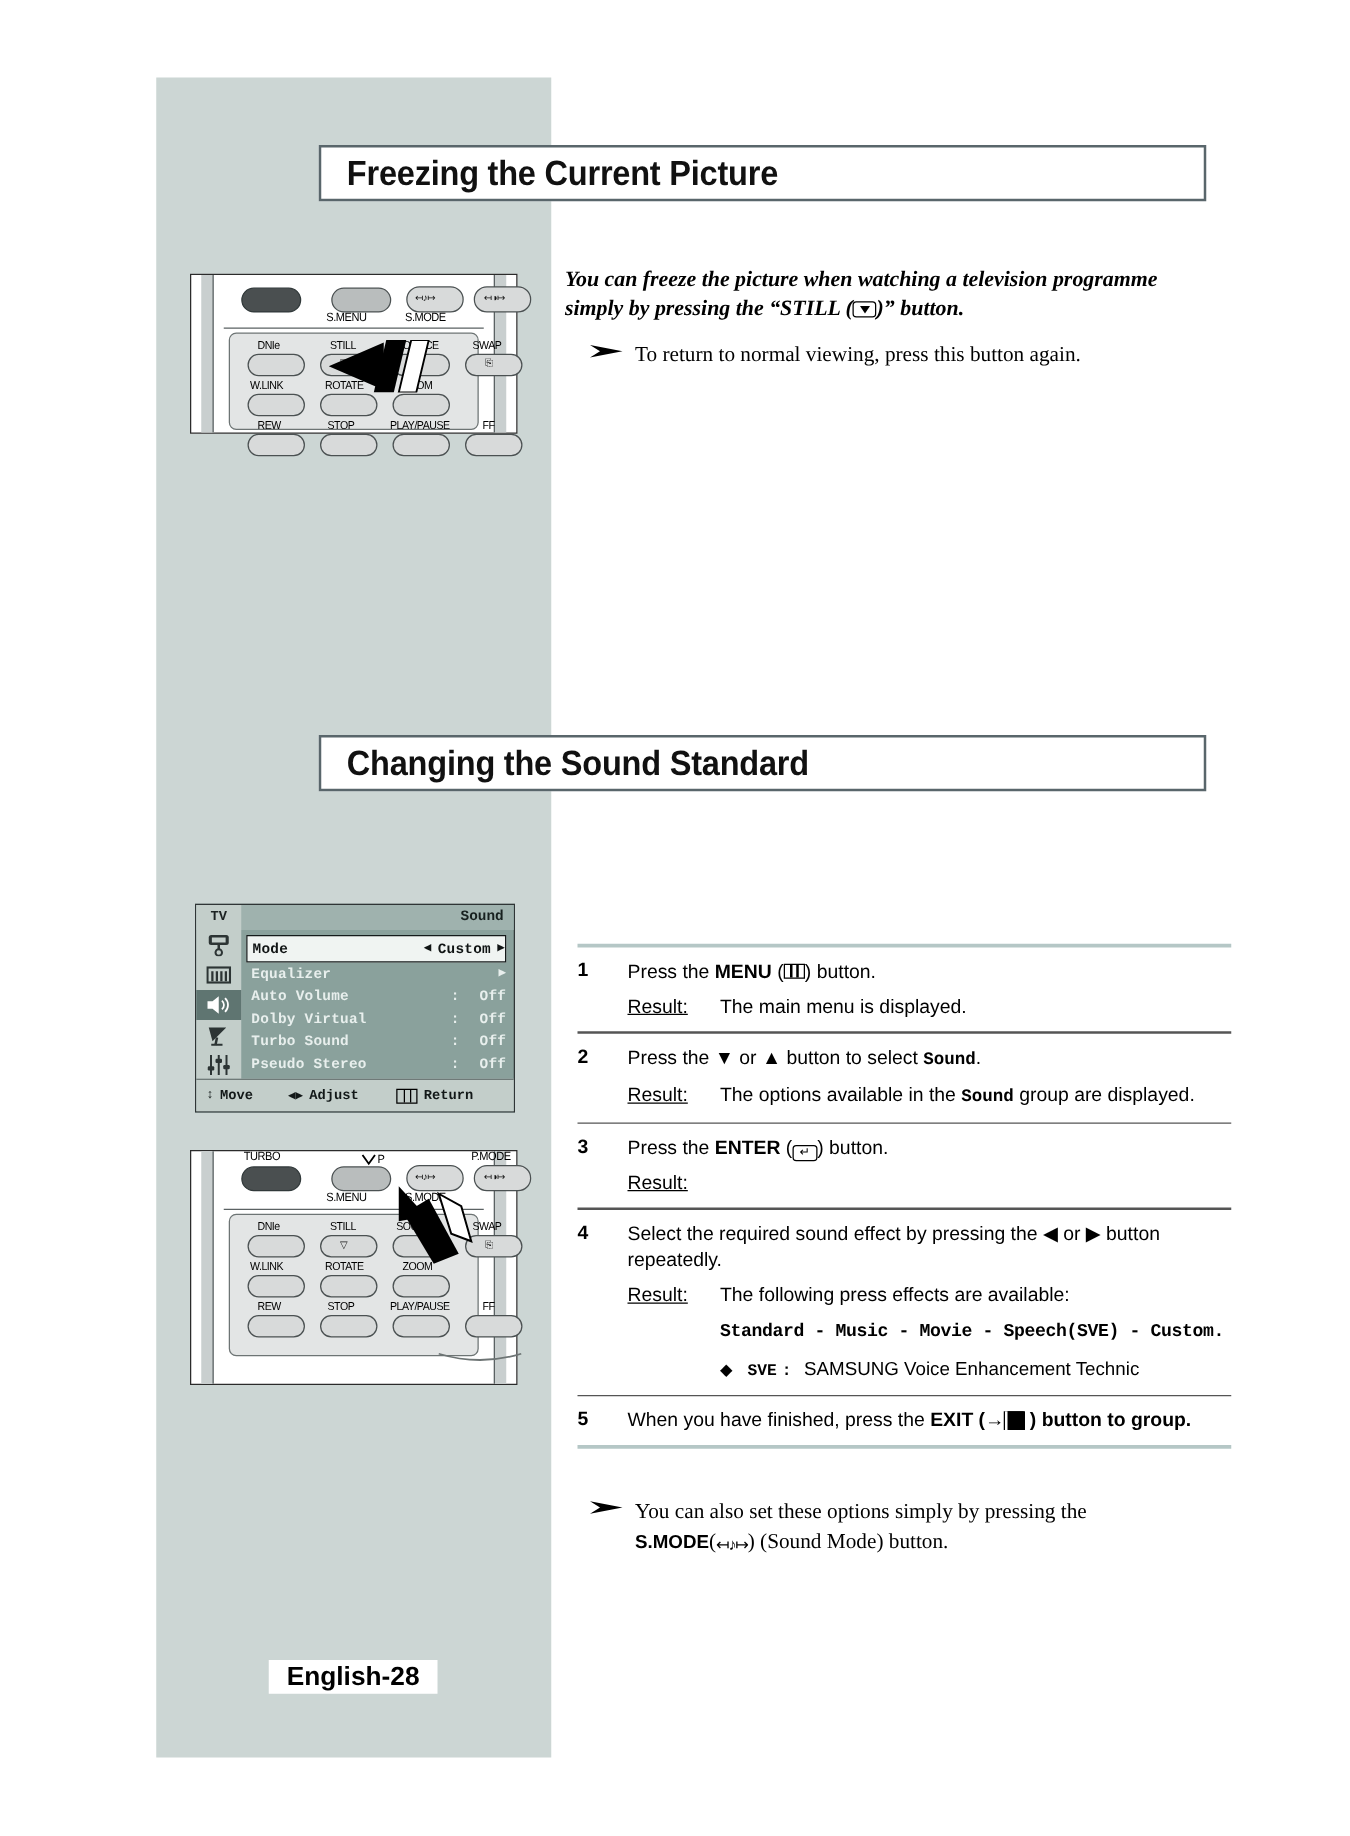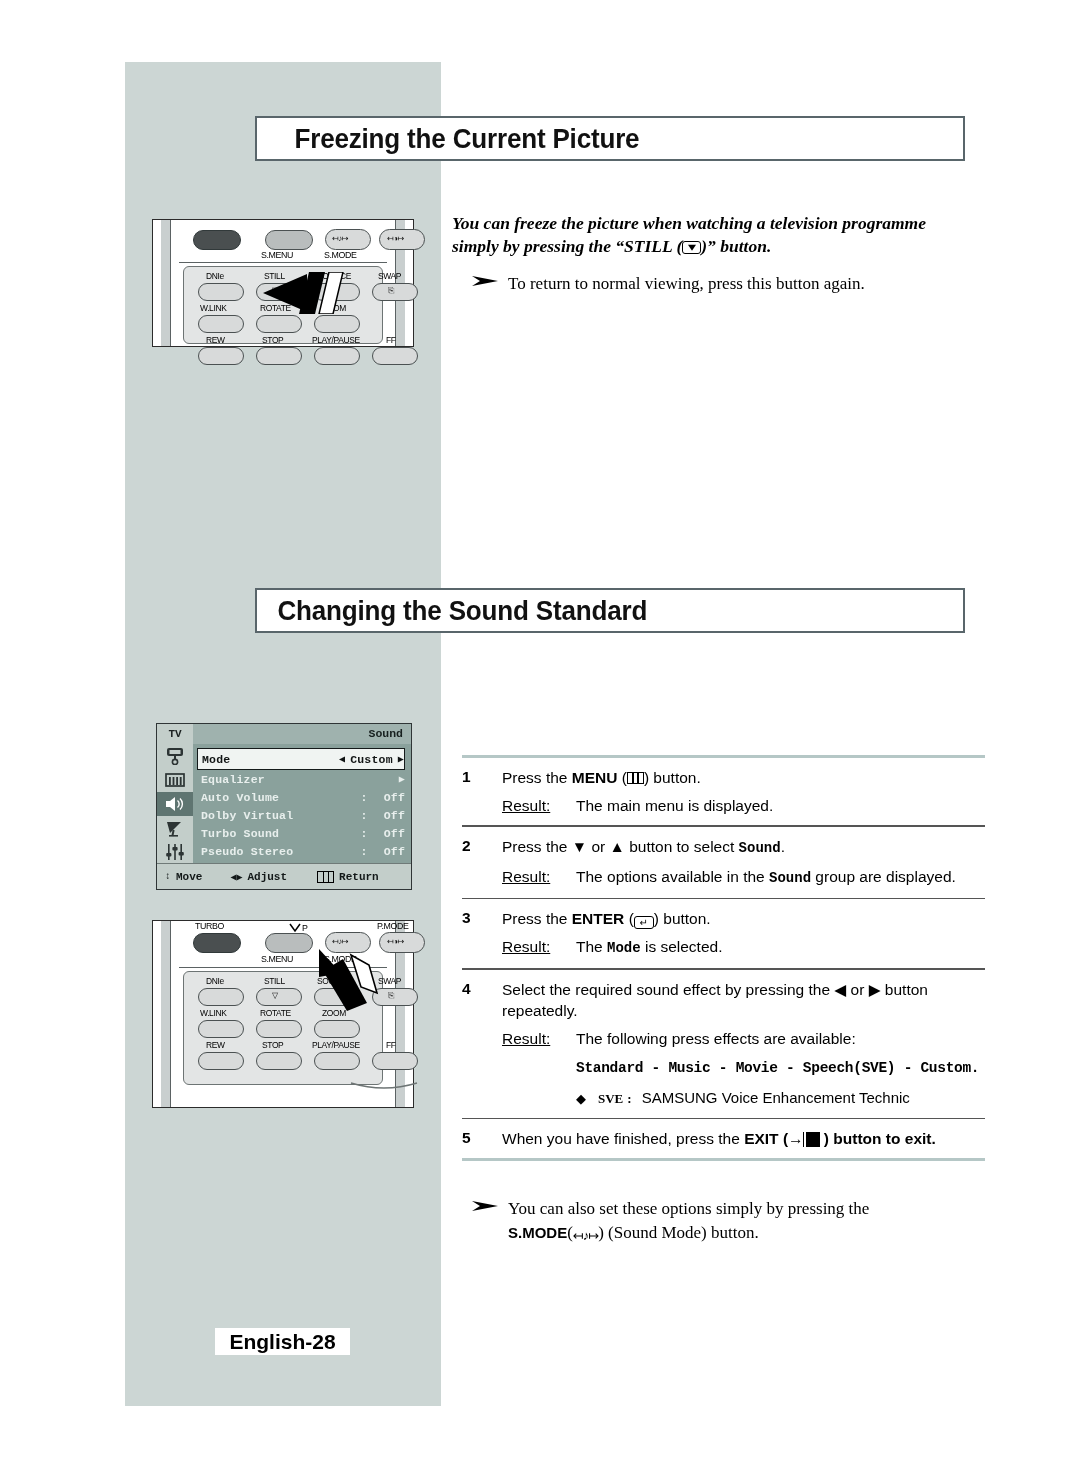--- a/index.html
+++ b/index.html
@@ -9,21 +9,21 @@
   
   #page{position:absolute;left:0;top:0;width:1080px;height:1469px;background:#fff;}
   #grey-band{position:absolute;left:125px;top:62px;width:316px;height:1344px;background:#ccd6d4;}
 
   
   .section-header{position:absolute;background:#fff;border:2px solid #59666b;
       box-sizing:border-box;display:flex;align-items:center;}
   .section-header .title{font-weight:bold;font-size:28px;letter-spacing:-0.2px;
       padding-left:22px;color:#111;font-family:"Liberation Sans",sans-serif;
       transform:scaleX(0.93);transform-origin:left center;}
-  #hdr1{left:255px;top:116px;width:710px;height:45px;padding-left:17px;}
+  #hdr1{left:255px;top:116px;width:710px;height:45px;}
   #hdr2{left:255px;top:588px;width:710px;height:45px;}
 
   
   .intro{position:absolute;font-family:"Liberation Serif",serif;font-style:italic;
       font-weight:bold;font-size:17.5px;line-height:23px;color:#000;}
   #intro1{left:452px;top:212px;width:530px;}
   #intro2{left:440px;top:688px;width:545px;}
 
   .bulletline{position:absolute;display:flex;align-items:flex-start;
       font-family:"Liberation Serif",serif;font-size:17px;line-height:24px;}
@@ -42,21 +42,21 @@
   .step .body{flex:1;font-size:15.5px;line-height:21px;}
   .res{display:flex;margin-top:7px;}
   .res .lbl{width:74px;flex:0 0 74px;text-decoration:underline;font-size:15.5px;}
   .res .val{flex:1;font-size:15.5px;line-height:21px;}
   .mono{font-family:"Liberation Mono",monospace;font-weight:bold;font-size:14px;}
   .bold{font-weight:bold;}
   .effects{font-family:"Liberation Mono",monospace;font-weight:bold;font-size:14.5px;
       letter-spacing:-0.3px;margin-top:9px;}
   .sveline{margin-top:8px;display:flex;align-items:baseline;font-size:15px;}
   .sveline .dia{margin-right:12px;font-size:13px;}
-  .sveline .svelbl{font-family:Liberation Serif, serif;font-weight:bold;
+  .sveline .svelbl{font-family:Liberation Mono, monospace;font-weight:bold;
       font-size:13px;margin-right:4px;}
 
   
   .ico-menu{display:inline-block;width:17px;height:12px;border:1.6px solid #000;
       position:relative;vertical-align:-1px;box-sizing:border-box;}
   .ico-menu:before,.ico-menu:after{content:"";position:absolute;top:0;bottom:0;
       width:1.6px;background:#000;}
   .ico-menu:before{left:4.6px;}.ico-menu:after{left:9.6px;}
   .ico-enter{display:inline-block;width:20px;height:13px;border:1.6px solid #000;
       border-radius:3px;position:relative;vertical-align:-2px;box-sizing:border-box;
@@ -423,23 +423,20 @@
     <div class="rule-thin"></div>
 
     <div class="step">
       <div class="num">3</div>
       <div class="body">
         <div>
           <span>Press the </span><span class="bold">ENTER</span><span> (</span><span class="ico-enter">↵</span><span>) button.</span>
         </div>
         <div class="res">
           <div class="lbl">Result:</div>
-          <div class="val">
-            <span>The </span><span class="mono">Mode</span><span> is selected.</span>
-          </div>
         </div>
       </div>
     </div>
 
     <div class="rule-thin"></div>
 
     <div class="step">
       <div class="num">4</div>
       <div class="body">
         <div>Select the required sound effect by pressing the ◀ or ▶ button repeatedly.</div>
@@ -458,21 +455,21 @@
         </div>
       </div>
     </div>
 
     <div class="rule-thin"></div>
 
     <div class="step">
       <div class="num">5</div>
       <div class="body">
         <div>
-          <span>When you have finished, press the </span><span class="bold">EXIT</span><span class="bold"> (</span><span class="bold">→</span><span class="ico-exit"></span><span class="bold"> ) button to exit.</span>
+          <span>When you have finished, press the </span><span class="bold">EXIT</span><span class="bold"> (</span><span class="bold">→</span><span class="ico-exit"></span><span class="bold"> ) button to group.</span>
         </div>
       </div>
     </div>
 
     <div class="rule-thick"></div>
   </div>
 
   <div class="bulletline" id="note2">
     <svg class="arrowhead" width="26" height="14" viewBox="0 0 26 14">
       <polygon points="0,2 26,7 0,12 8,7" fill="#000"></polygon>

